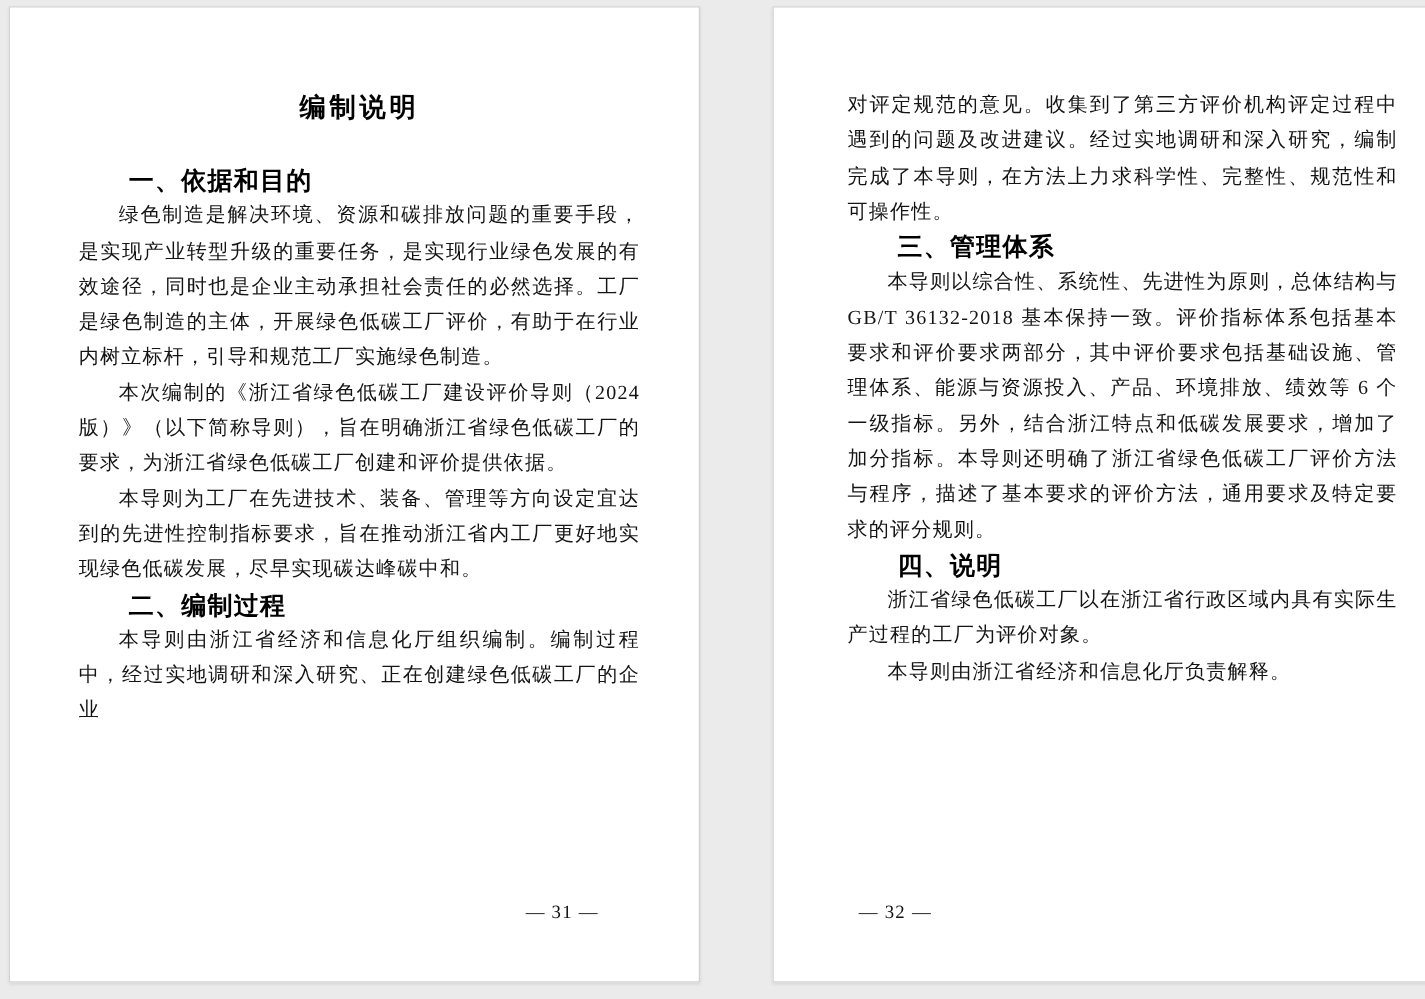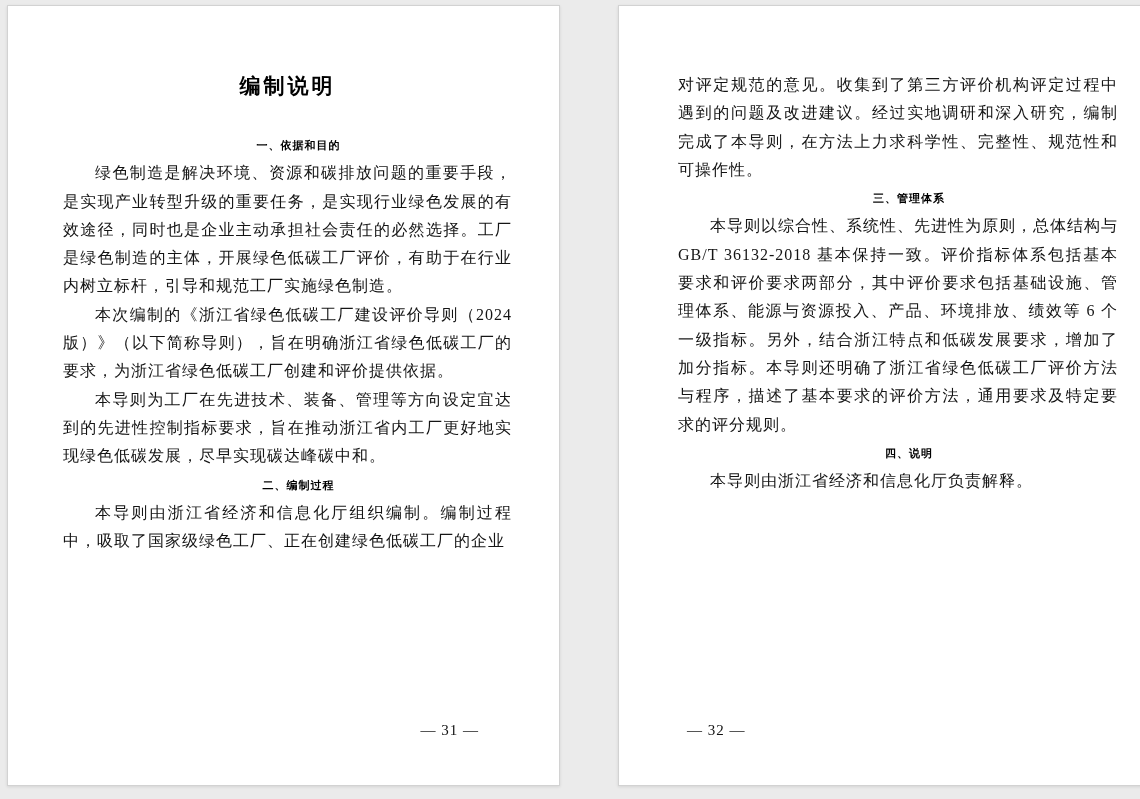--- a/index.html
+++ b/index.html
@@ -37,28 +37,27 @@
     font-size: 21px;
     font-weight: 700;
     letter-spacing: 3px;
     line-height: 30px;
     text-align: center;
     margin: 0 0 30px 0;
     color: #000000;
   }
   .section-heading {
     font-family: "Liberation Sans", "DejaVu Sans", sans-serif;
-    font-size: 11px;
+    font-size: 20px;
     font-weight: 700;
     line-height: 28.3px;
     text-indent: 2em;
     letter-spacing: 1px;
     margin: 0;
     color: #000000;
-    text-align: center;
   }
   .para {
     font-size: 16px;
     line-height: 28.3px;
     letter-spacing: 1px;
     text-align: justify;
     text-indent: 2em;
     margin: 0;
   }
   .para.no-indent { text-indent: 0; }
@@ -88,36 +87,37 @@
 
       <p class="para">绿色制造是解决环境、资源和碳排放问题的重要手段，是实现产业转型升级的重要任务，是实现行业绿色发展的有效途径，同时也是企业主动承担社会责任的必然选择。工厂是绿色制造的主体，开展绿色低碳工厂评价，有助于在行业内树立标杆，引导和规范工厂实施绿色制造。</p>
 
       <p class="para">本次编制的《浙江省绿色低碳工厂建设评价导则（2024版）》（以下简称导则），旨在明确浙江省绿色低碳工厂的要求，为浙江省绿色低碳工厂创建和评价提供依据。</p>
 
 
       <p class="para">本导则为工厂在先进技术、装备、管理等方向设定宜达到的先进性控制指标要求，旨在推动浙江省内工厂更好地实现绿色低碳发展，尽早实现碳达峰碳中和。</p>
 
       <h2 class="section-heading">二、编制过程</h2>
 
-      <p class="para">本导则由浙江省经济和信息化厅组织编制。编制过程中，吸取了国家级绿色工厂、正在创建绿色低碳工厂的企业</p>
+      <p class="para">本导则由浙江省经济和信息化厅组织编制。编制过程中，经过实地调研和深入研究、正在创建绿色低碳工厂的企业</p>
     </div>
 
     <div class="page-number pn-right">— 31 —</div>
   </div>
 
   <div class="page page-right">
     <div class="content-right">
       <p class="para no-indent">对评定规范的意见。收集到了第三方评价机构评定过程中遇到的问题及改进建议。经过实地调研和深入研究，编制完成了本导则，在方法上力求科学性、完整性、规范性和可操作性。</p>
 
       <h2 class="section-heading">三、管理体系</h2>
 
       <p class="para">本导则以综合性、系统性、先进性为原则，总体结构与 GB/T 36132-2018 基本保持一致。评价指标体系包括基本要求和评价要求两部分，其中评价要求包括基础设施、管理体系、能源与资源投入、产品、环境排放、绩效等 6 个一级指标。另外，结合浙江特点和低碳发展要求，增加了加分指标。本导则还明确了浙江省绿色低碳工厂评价方法与程序，描述了基本要求的评价方法，通用要求及特定要求的评分规则。</p>
 
       <h2 class="section-heading">四、说明</h2>
 
+      <p class="para">浙江省绿色低碳工厂以在浙江省行政区域内具有实际生产过程的工厂为评价对象。</p>
 
       <p class="para">本导则由浙江省经济和信息化厅负责解释。</p>
     </div>
 
     <div class="page-number pn-left">— 32 —</div>
   </div>
 
 </div>
 
 </body></html>

